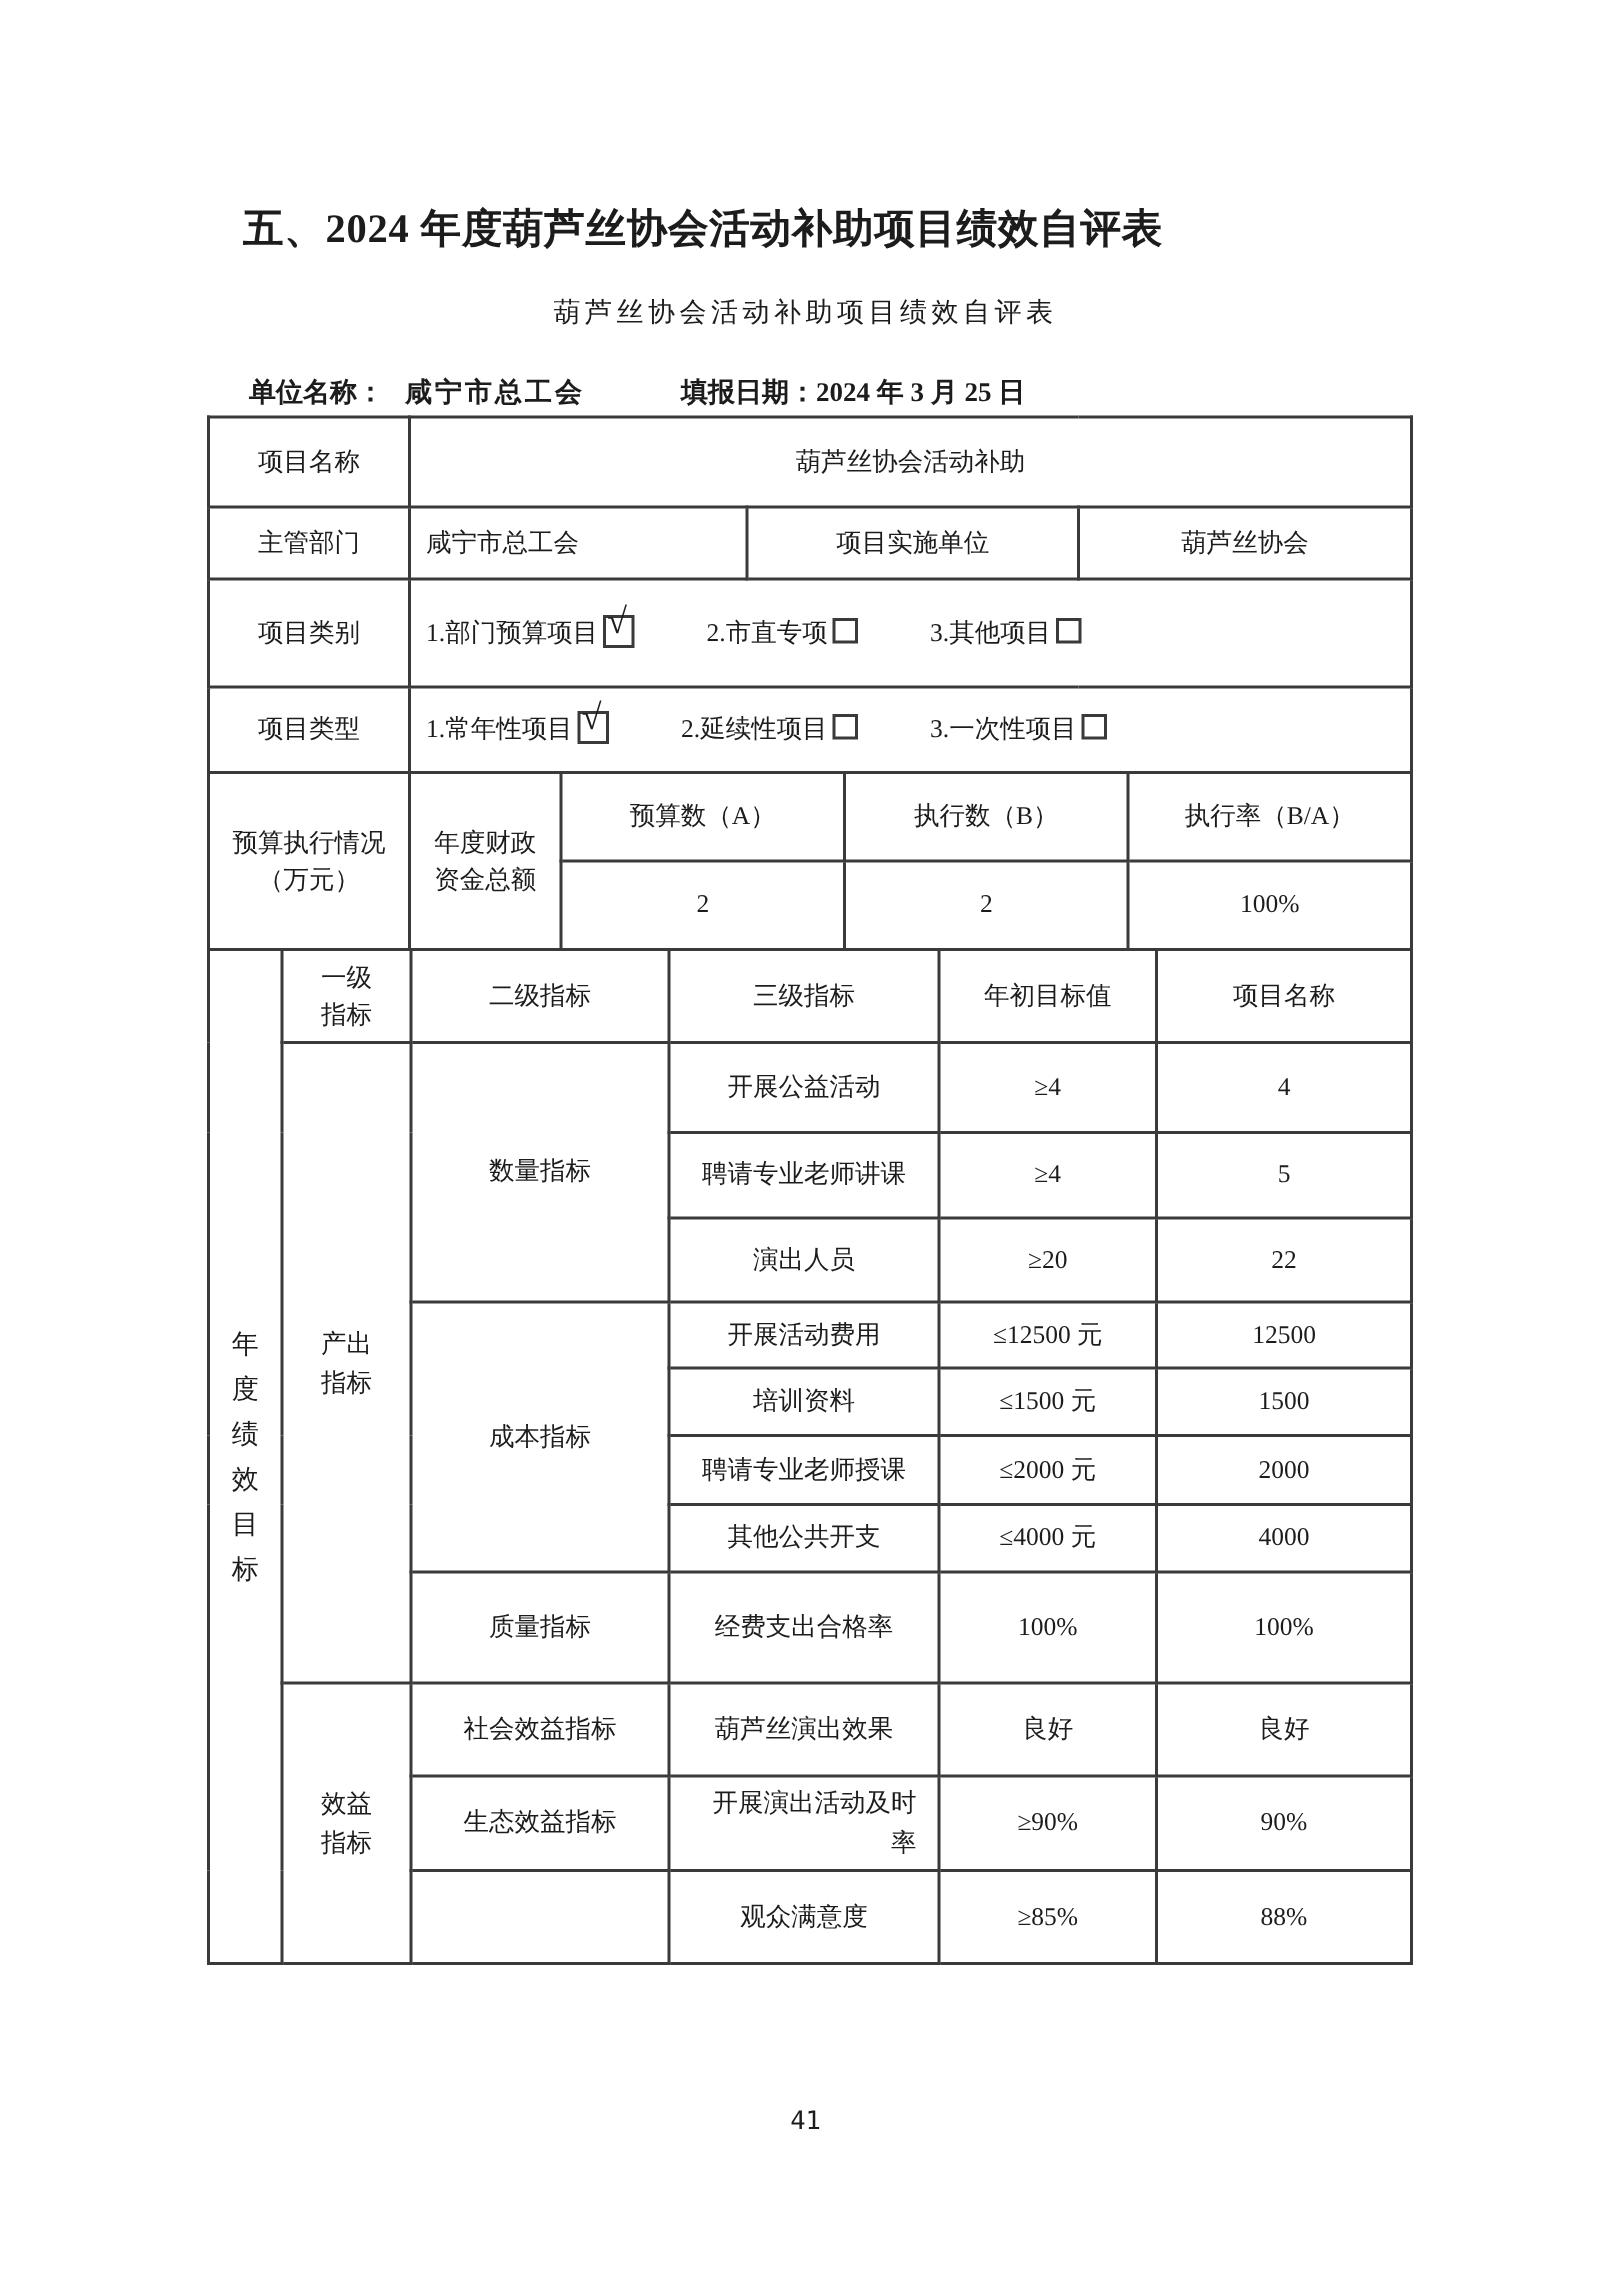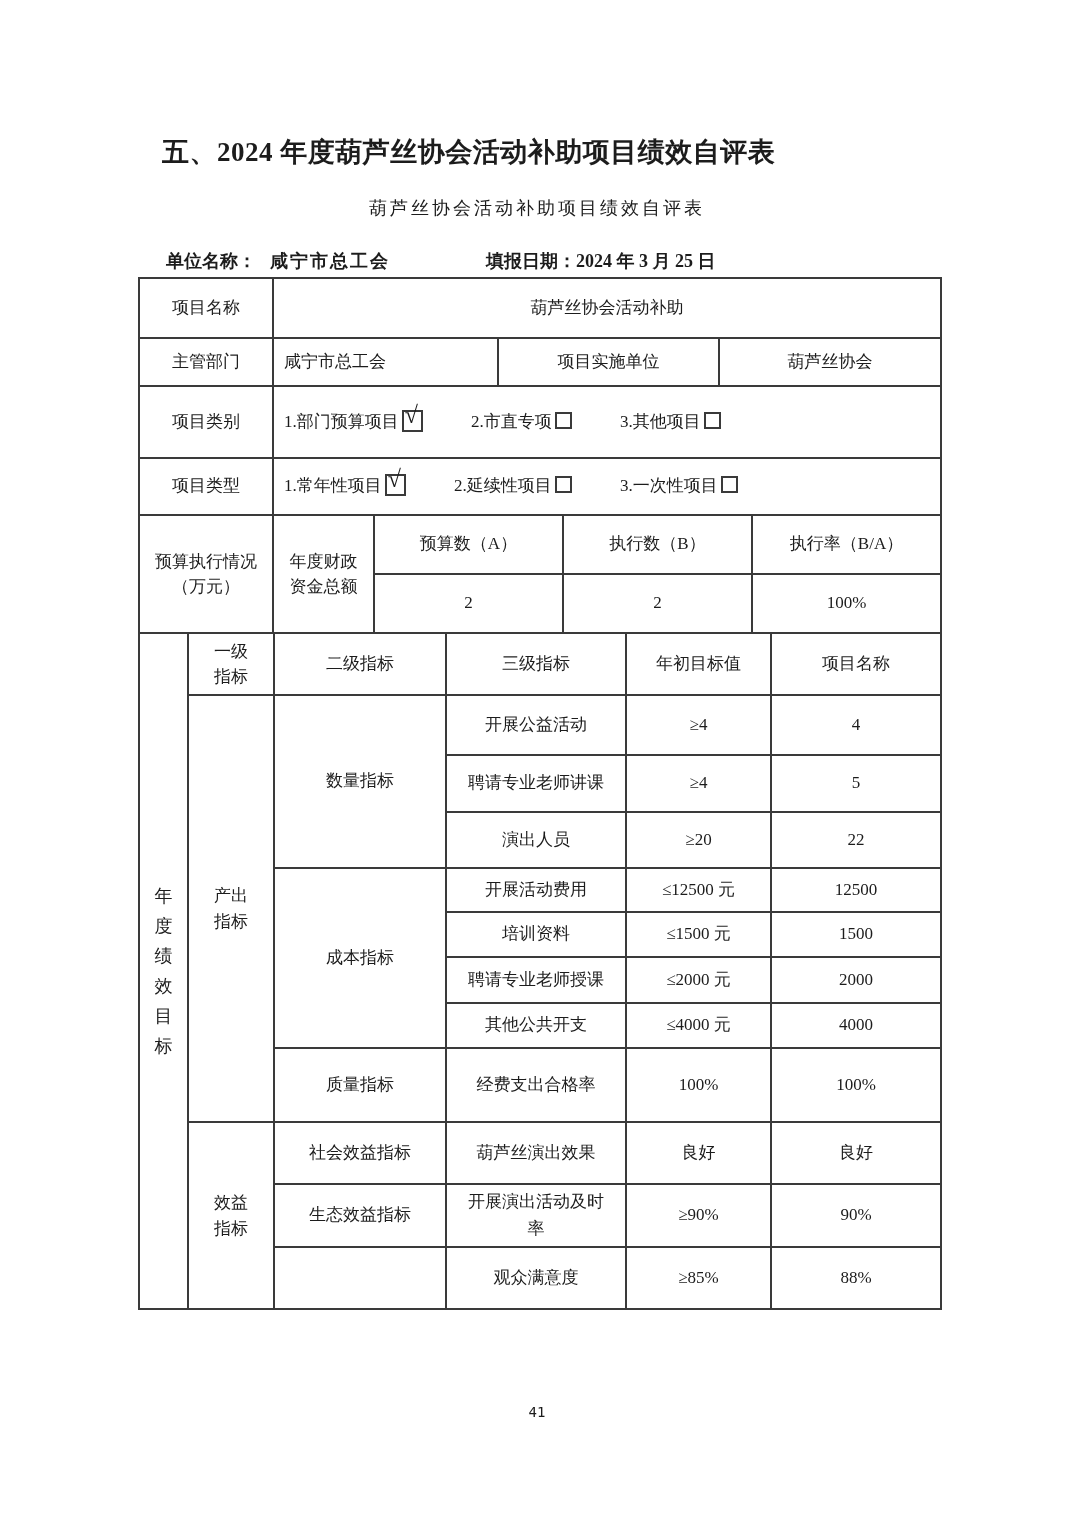--- a/index.html
+++ b/index.html
@@ -34,21 +34,21 @@
   }
   .infoline {
     position: absolute;
     left: 166px;
     top: 249px;
     font-size: 18px;
     font-weight: 600;
     white-space: nowrap;
   }
   .infoline .unit-value { margin-left: 14px; letter-spacing: 2px; }
-  .infoline .date-label { margin-left: 96px; }
+  .infoline .date-label { margin-left: 64px; }
   .tables { position: absolute; left: 138px; top: 277px; width: 802px; }
   table { border-collapse: collapse; table-layout: fixed; width: 802px; }
   .tblB, .tblC { margin-top: -2px; }
   td {
     border: 2px solid #3a3a3a;
     text-align: center;
     vertical-align: middle;
     font-size: 17px;
     padding: 0 4px;
     line-height: 1.45;
@@ -65,26 +65,26 @@
     position: relative;
   }
   .cbox.checked { width: 21px; height: 22px; vertical-align: -5px; }
   .cbox .ck {
     position: absolute; left: 1px; top: -9px;
     font-size: 24px; line-height: 1; font-weight: 400;
   }
   .two-line span { display: block; line-height: 1.5; }
   .vstack { display: flex; flex-direction: column; align-items: center; gap: 12px; }
   .vstack div { line-height: 1; font-size: 18px; }
-  .wrap-narrow { display: inline-block; max-width: 150px; line-height: 1.55; }
+  .wrap-narrow { display: inline-block; max-width: 150px; line-height: 1.55; text-align: right; }
   .pageno {
     position: absolute;
     top: 1404px; left: 0; width: 100%;
     text-align: center;
-    font-size: 14px;
+    font-size: 17px;
     font-family: "DejaVu Sans Mono", "Liberation Mono", monospace;
   }
 </style>
 </head>
 <body>
 
 <div class="page">
 
   <h1 class="heading">五、2024 年度葫芦丝协会活动补助项目绩效自评表</h1>
   <div class="subtitle">葫芦丝协会活动补助项目绩效自评表</div>

